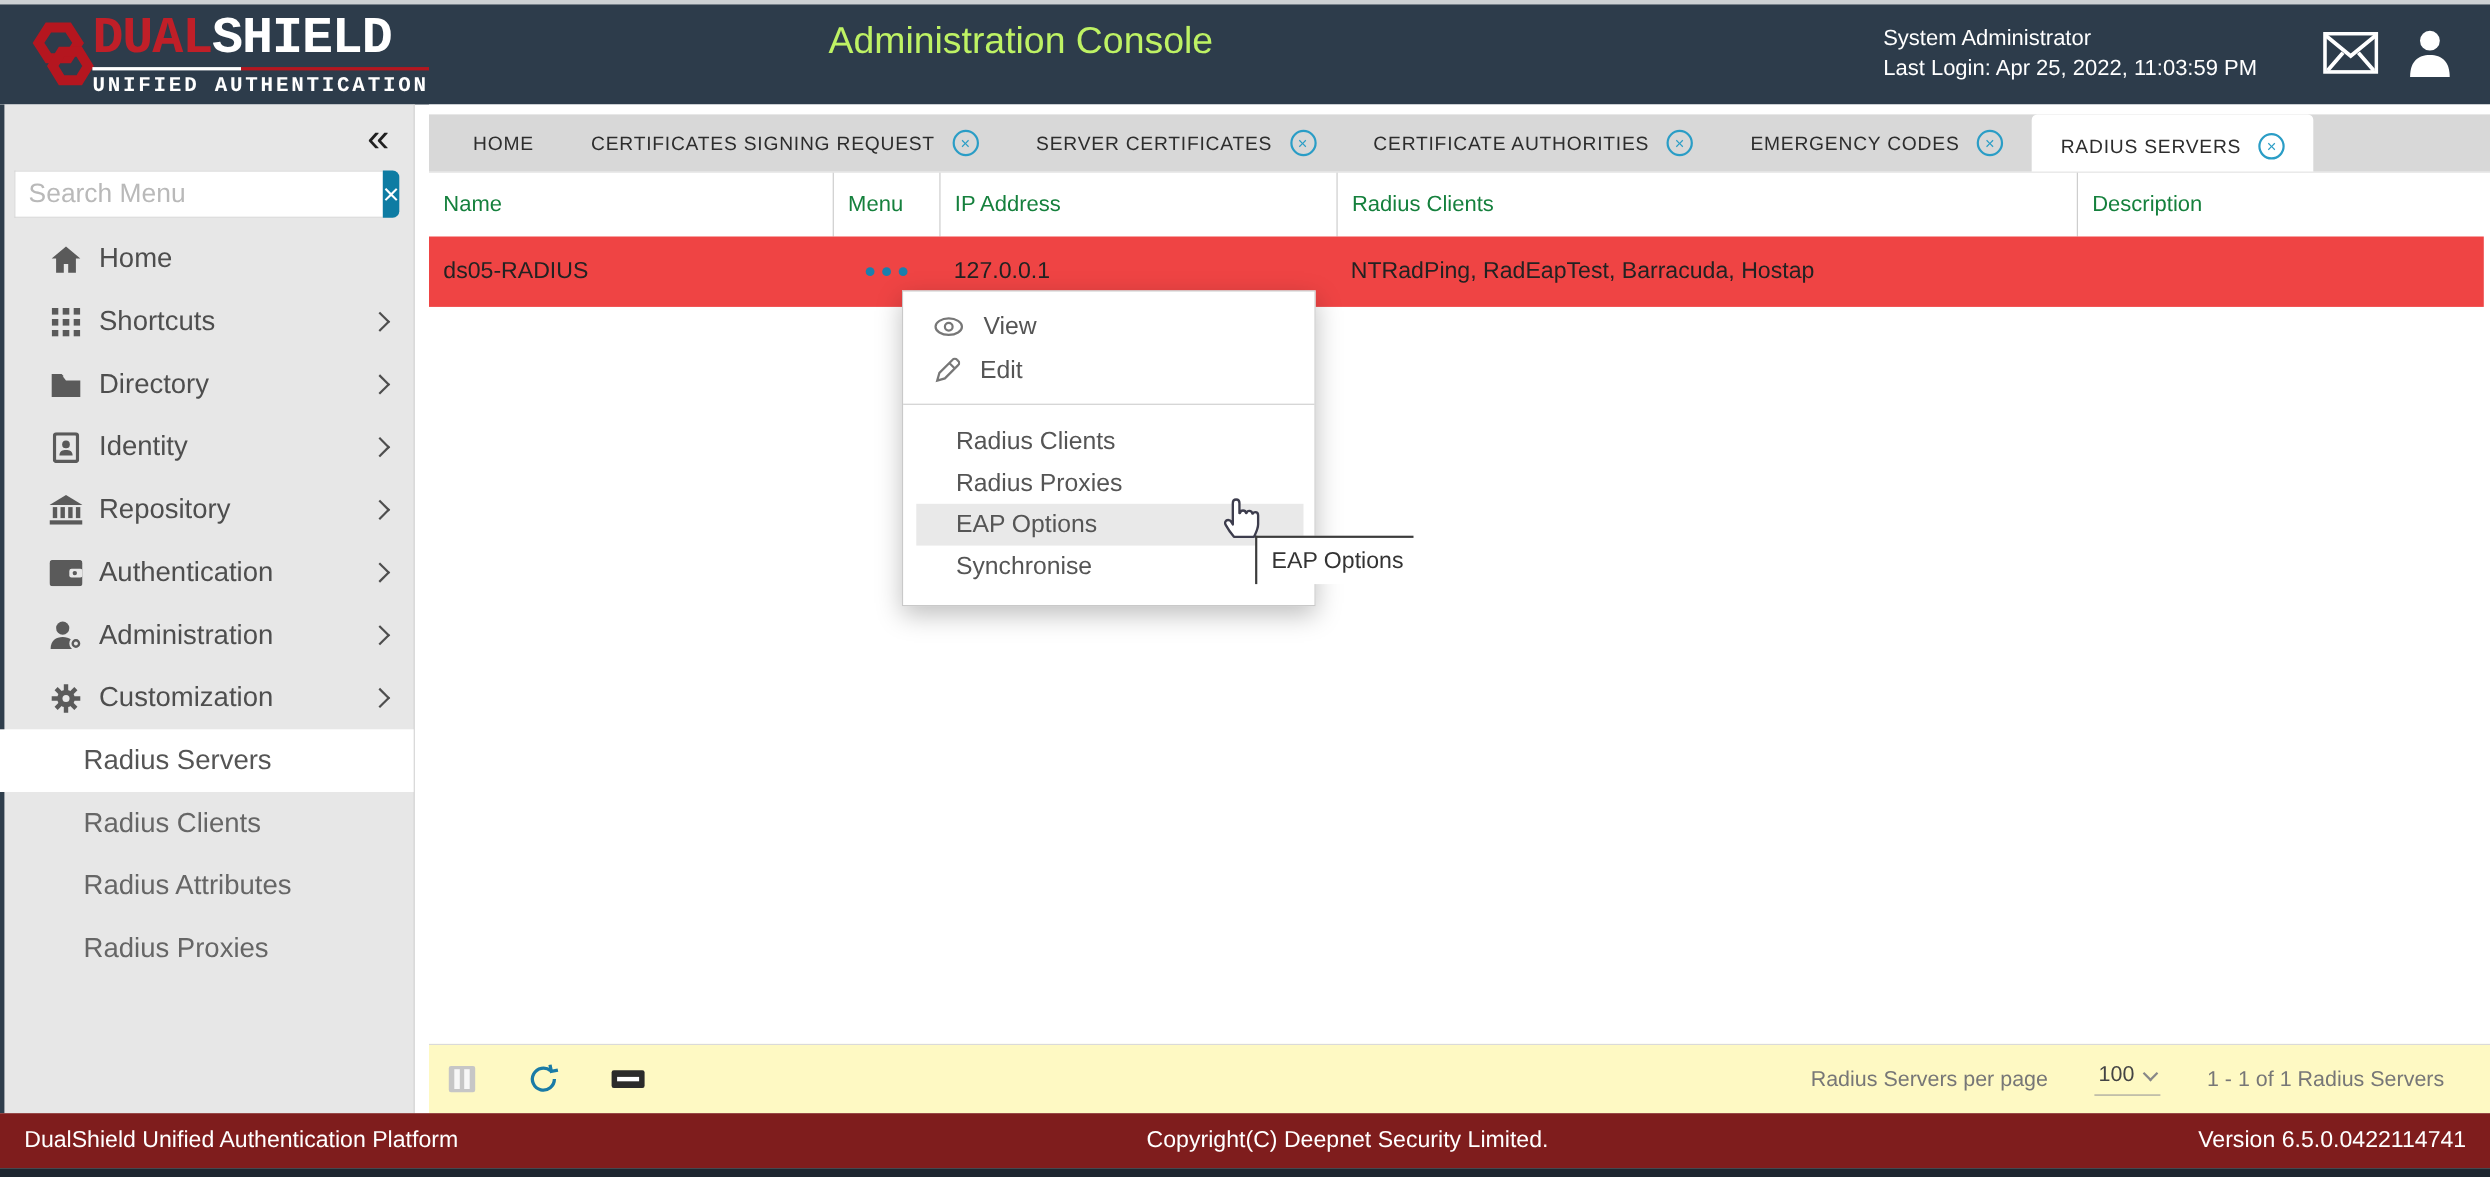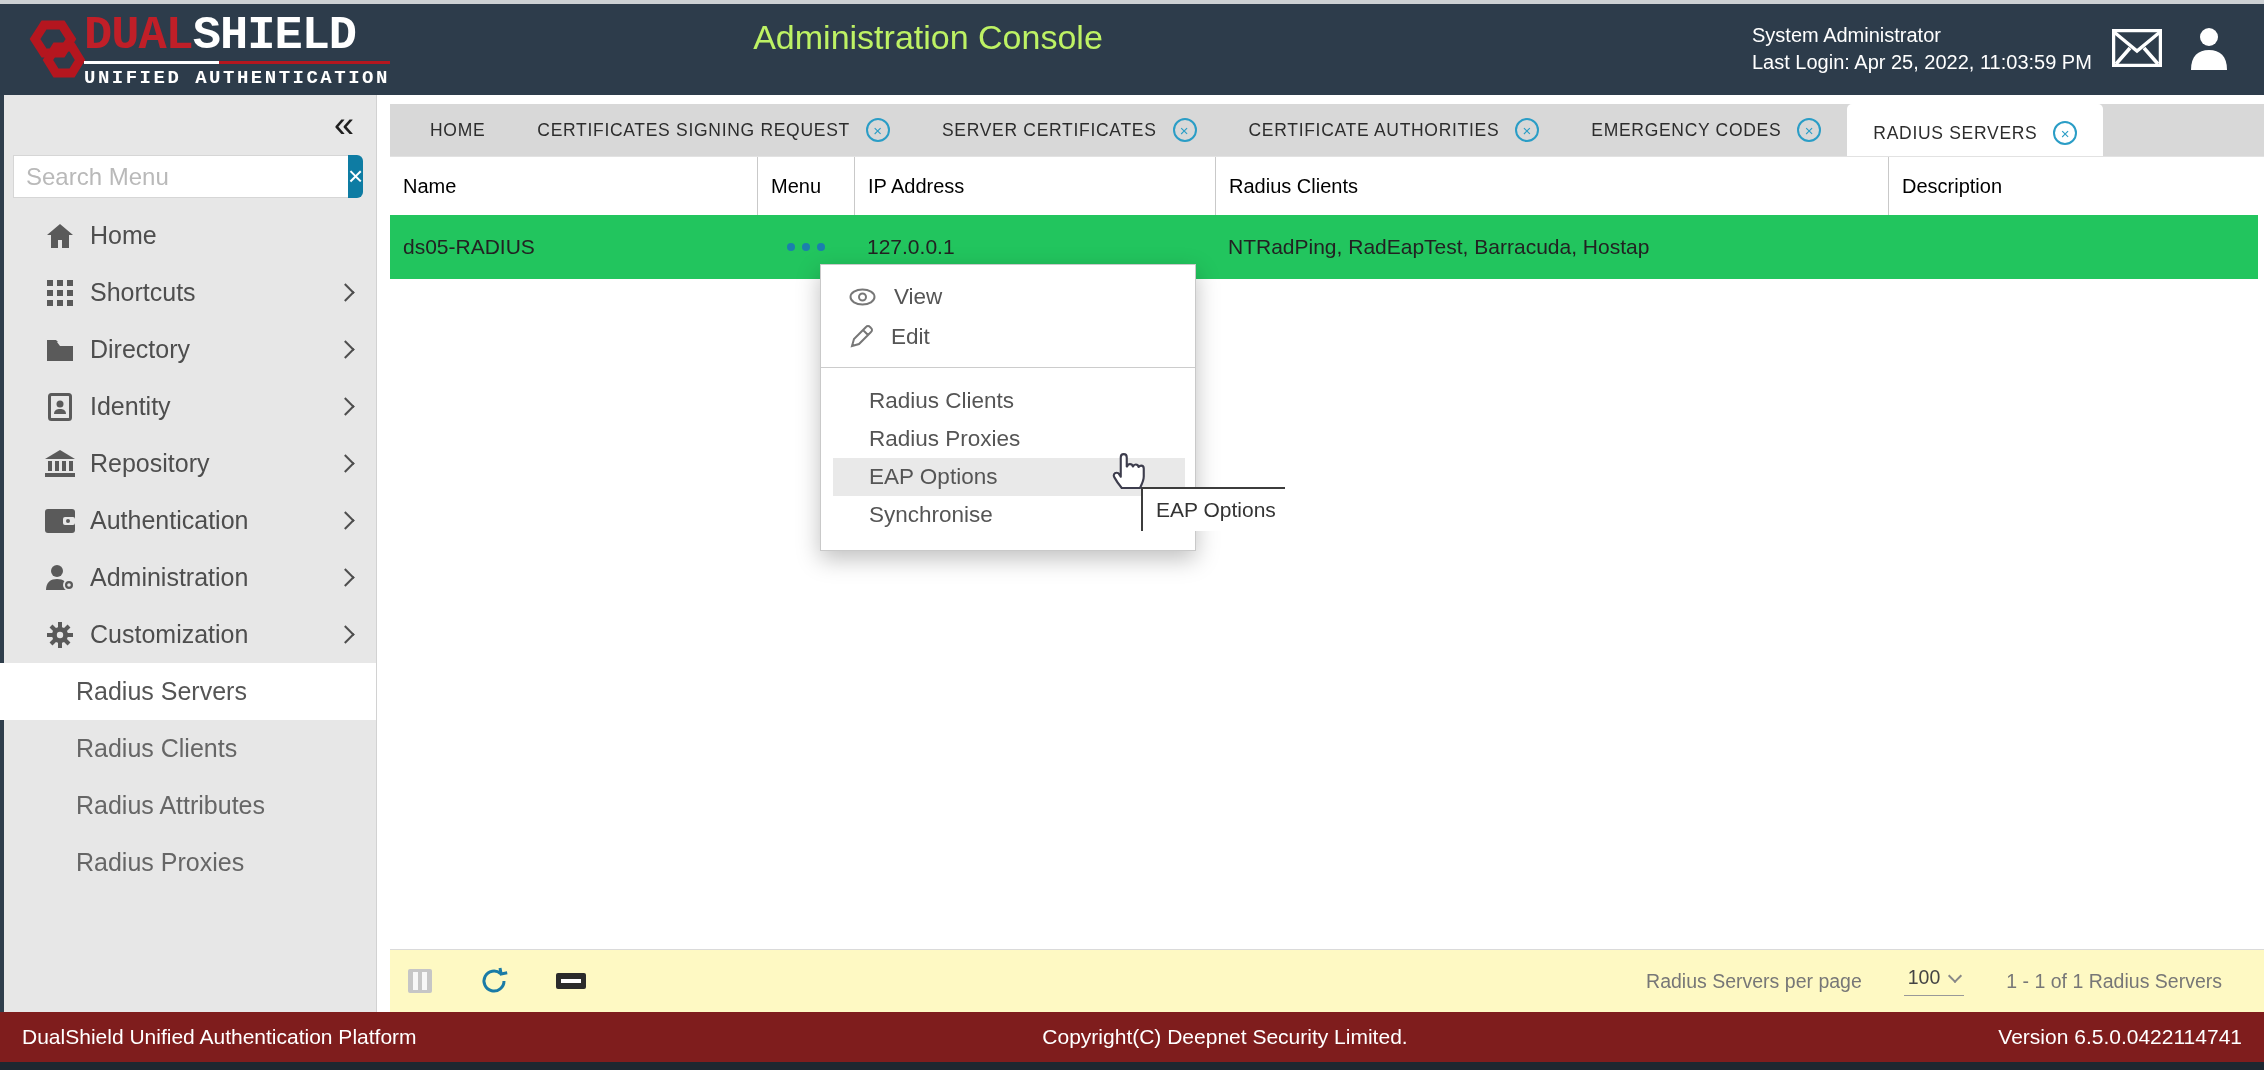--- a/index.html
+++ b/index.html
@@ -11,21 +11,21 @@
   .header { position:absolute; top:4px; left:0; right:0; height:91px; background:#2d3c4b; }
   .logo { position:absolute; left:22px; top:8px; display:flex; align-items:center;font-family:Liberation Mono, monospace; }
   .logo-hex { margin-right:-14px; }
   .logo-text-block { display:flex; flex-direction:column; }
   .logo-line1 { font-size:47px; font-weight:bold; letter-spacing:-1px; line-height:48px; }
   .logo-dual { color:#c01f28; }
   .logo-shield { color:#ffffff; }
   .logo-rule { height:3px; margin:1px 0 3px 0; background:linear-gradient(to right,#ffffff 44%,#b5161f 44%); }
   .logo-sub { color:#ffffff; font-size:19px; font-weight:bold; letter-spacing:2.5px; }
   .header-title { position:absolute; left:928px; top:14px; transform:translateX(-50%); color:#bef264; font-size:34px; font-weight:400; white-space:nowrap; }
-  .user-block { position:absolute; left:1712px; top:18px; color:#ffffff; font-size:20px; line-height:27px;margin-left:40px; }
+  .user-block { position:absolute; left:1712px; top:18px; color:#ffffff; font-size:20px; line-height:27px; }
   .hdr-icons { position:absolute; right:34px; top:22px; display:flex; gap:26px; align-items:center; }
 
   
   .sidebar { position:absolute; left:0; top:95px; width:377px; height:917px; background:#e7e7e7; border-right:1px solid #d2d2d2; }
   .side-darkstrip { position:absolute; left:0; top:0; width:4px; height:100%; background:#2f3e4c; }
   .collapse-btn { position:absolute; top:12px; right:22px; font-size:36px; color:#1f1f1f; cursor:pointer; line-height:36px; }
   .search-row { position:absolute; top:60px; left:13px; right:13px; height:43px; display:flex; }
   .search-row input { flex:1; border:1px solid #d6d6d6; border-right:none; font-size:24px; padding:0 12px; color:#444; outline:none; font-family:"Liberation Sans",sans-serif; }
   .search-row input::placeholder { color:#b9b9b9; }
   .search-clear { width:50px; background:#0e7ca3; border:none; border-radius:0 6px 6px 0; color:#fff; font-size:26px; cursor:pointer; }
@@ -37,24 +37,24 @@
   .subnav-item { height:57px; display:flex; align-items:center; padding-left:76px; color:#666; font-size:25px; cursor:pointer; }
   .subnav-item.active { background:#ffffff; color:#555; }
 
   
   .content { position:absolute; left:390px; top:95px; width:1874px; height:917px; background:#ffffff; }
   .tabbar { position:absolute; top:9px; left:0; right:0; height:52px; background:#d8d8d8; display:flex; align-items:stretch; padding-left:14px; }
   .tab { display:flex; align-items:center; gap:16px; padding:0 26px; font-size:17.5px; letter-spacing:.7px; color:#2d2d2d; white-space:nowrap; cursor:pointer; }
   .tab.active { background:#ffffff; border-radius:5px 5px 0 0; height:58px; position:relative; top:0; }
   .tab-close { width:24px; height:24px; border:2px solid #2a9dc6; border-radius:50%; color:#2a9dc6; font-size:15px; display:flex; align-items:center; justify-content:center; cursor:pointer; flex:none; }
 
-  .table-head { position:absolute; top:61px; left:0; right:0; height:59px; border-top:1px solid #e2e2e2; display:grid; grid-template-columns:367px 97px 361px 673px auto; color:#000000; font-size:20px; }
+  .table-head { position:absolute; top:61px; left:0; right:0; height:59px; border-top:1px solid #e2e2e2; display:grid; grid-template-columns:367px 97px 361px 673px auto; color:#15803d; font-size:20px; }
   .th { display:flex; align-items:center; padding-left:13px; height:100%; }
   .th + .th { border-left:1px solid #c9c9c9; }
-  .table-row { position:absolute; top:120px; left:0; right:6px; height:64px; background:#22c55e; display:grid; grid-template-columns:367px 97px 361px 673px auto; font-size:21px; color:#222; cursor:pointer; }
+  .table-row { position:absolute; top:120px; left:0; right:6px; height:64px; background:#ef4444; display:grid; grid-template-columns:367px 97px 361px 673px auto; font-size:21px; color:#222; cursor:pointer; }
   .td { display:flex; align-items:center; padding-left:13px; }
   .td.center { justify-content:center; padding-left:0; }
   .dots { display:flex; gap:7px; cursor:pointer; }
   .dots i { width:8px; height:8px; border-radius:50%; background:#1b7fad; }
 
   
   .ctx-menu { position:absolute; left:430px; top:169px; width:376px; background:#fff; border:1px solid #c9c9c9; box-shadow:0 8px 22px rgba(0,0,0,.25); padding:12px 0 16px 0; z-index:5; }
   .ctx-item { height:40px; display:flex; align-items:center; padding-left:28px; font-size:22.5px; color:#555; gap:18px; cursor:pointer; }
   .ctx-item.plain { padding-left:48px; height:38px; }
   .ctx-item.hovered { background:#e9e9e9; margin:0 10px 0 12px; padding-left:36px; }

